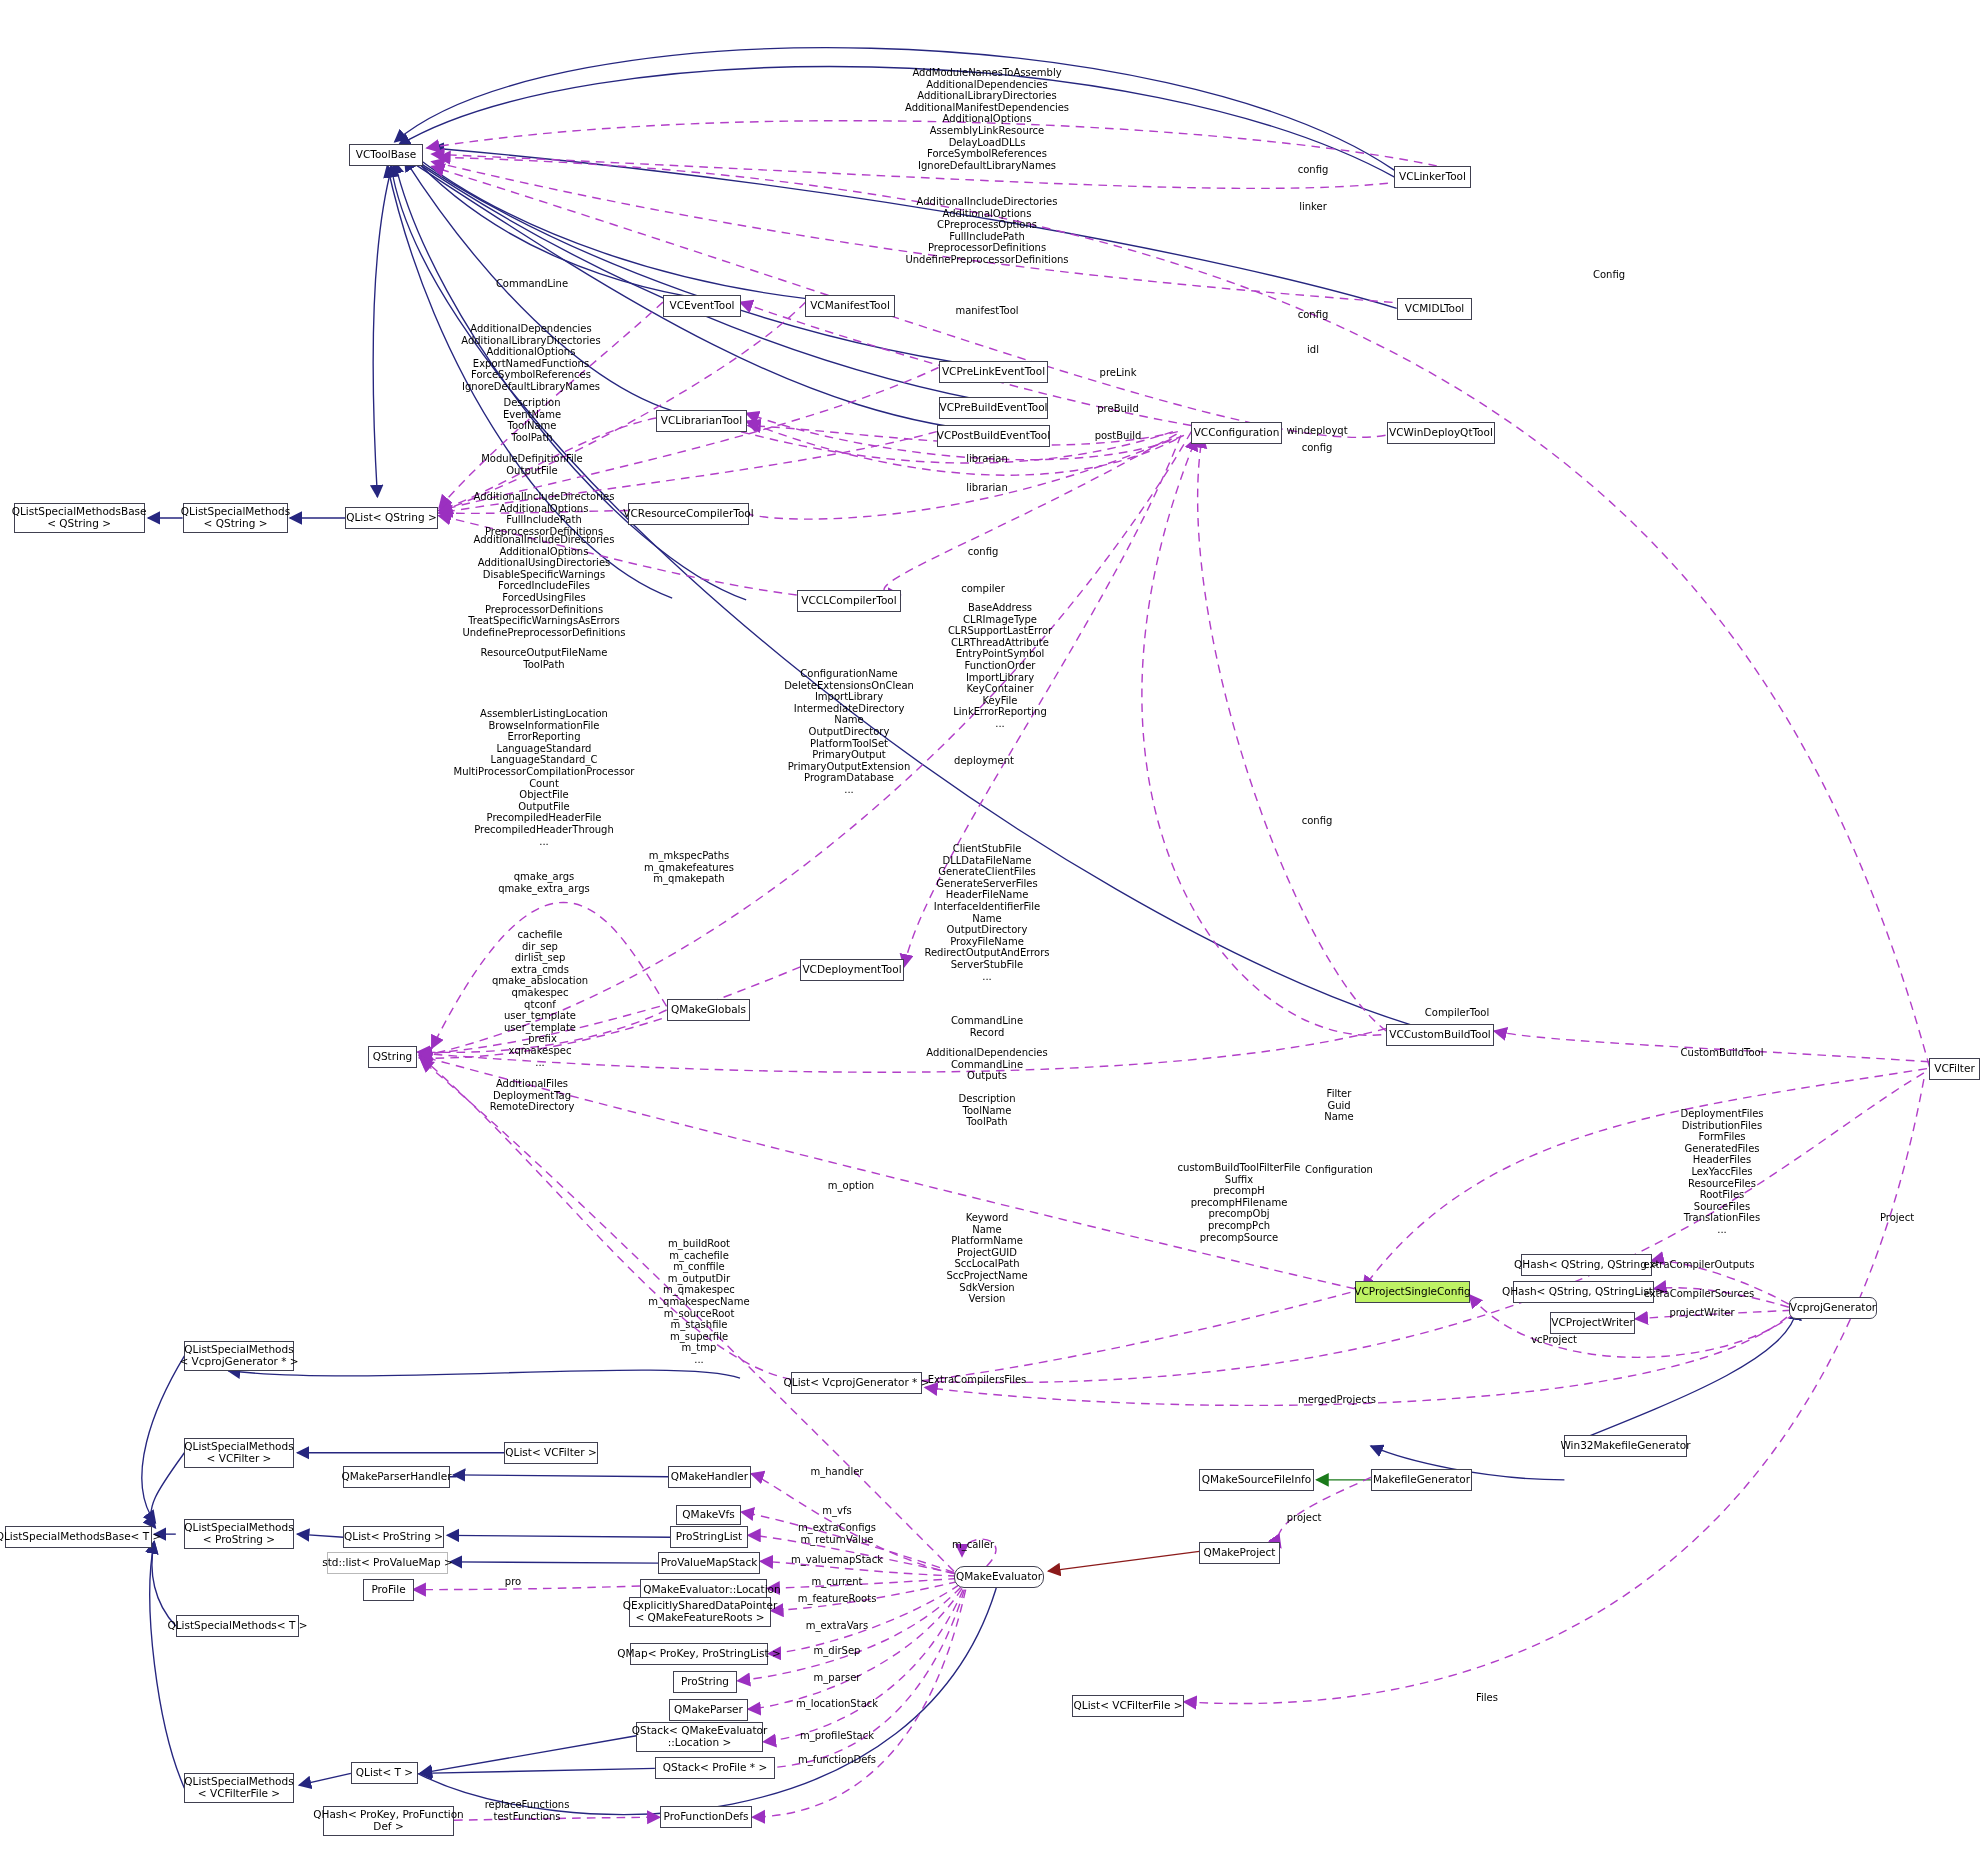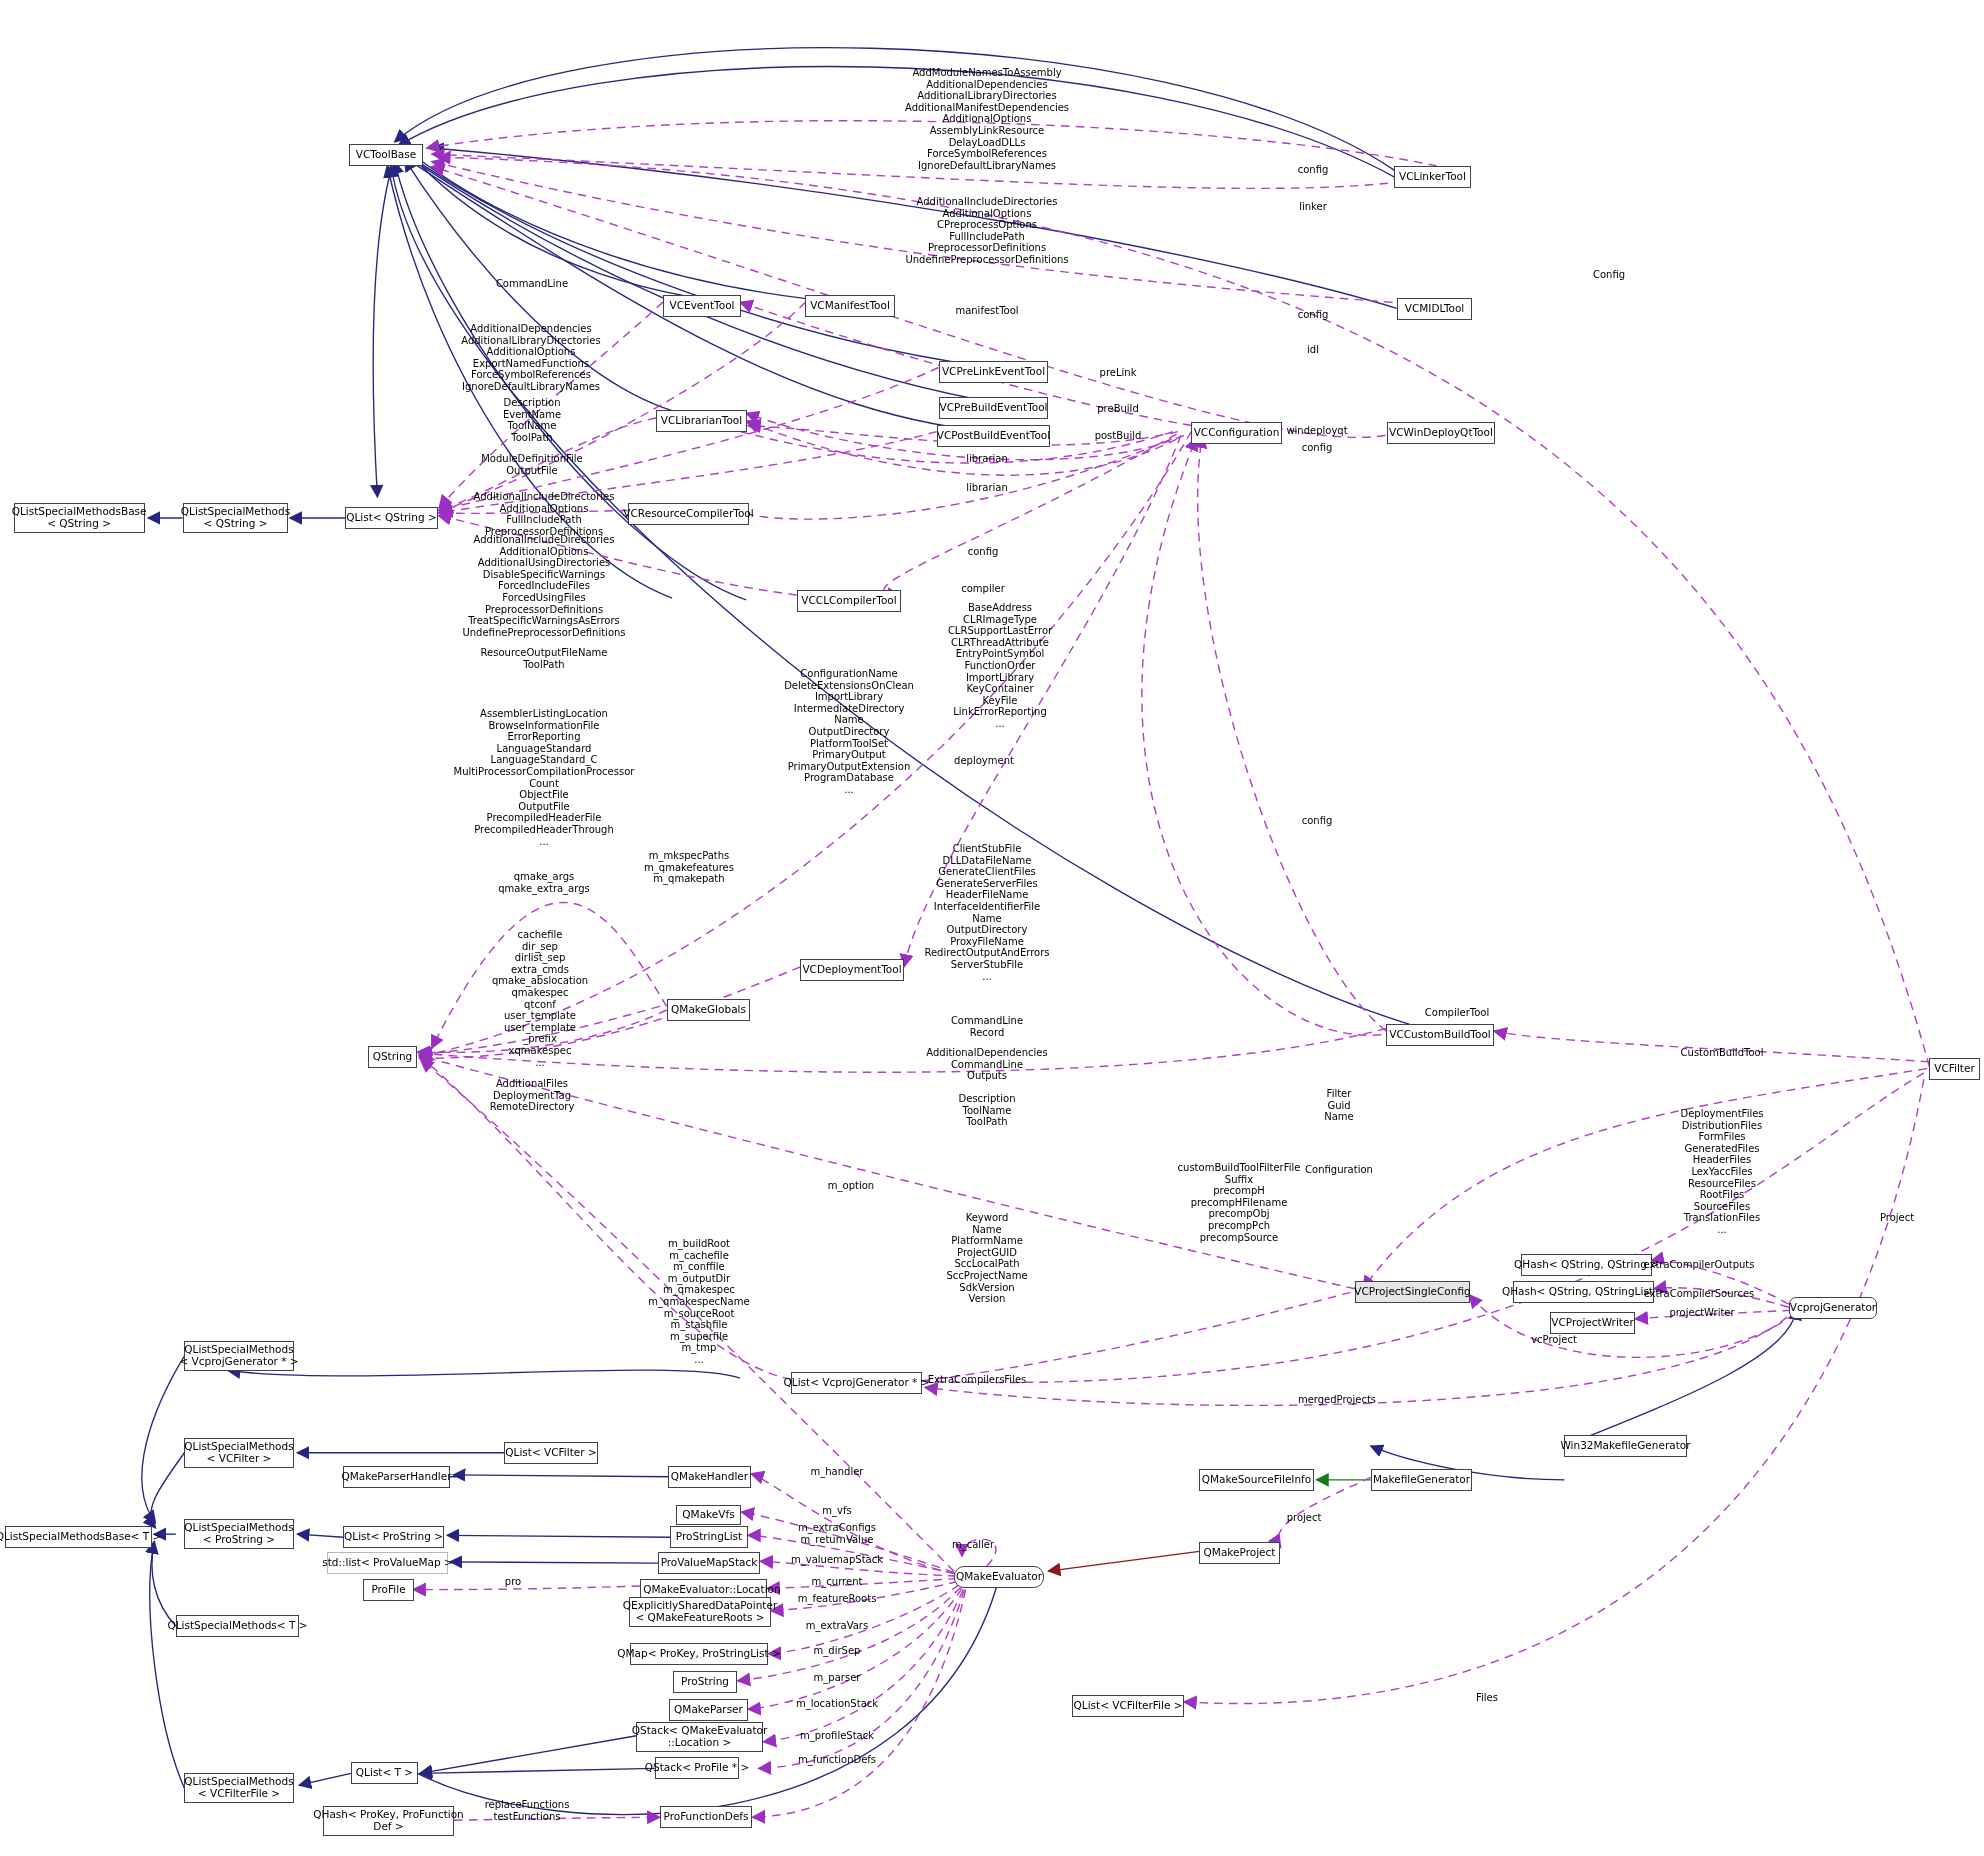--- a/index.html
+++ b/index.html
@@ -3,21 +3,21 @@
 <meta charset="utf-8">
 <style>
   html,body{margin:0;padding:0;background:#ffffff;}
   #canvas{position:relative;width:1985px;height:1856px;background:#fff;
     font-family:"DejaVu Sans","Liberation Sans",sans-serif;overflow:hidden;}
   svg.edges{position:absolute;left:0;top:0;width:1985px;height:1856px;}
   .node{position:absolute;box-sizing:border-box;border:1.2px solid #404050;
     background:#ffffff;color:#000;display:flex;align-items:center;
     justify-content:center;text-align:center;line-height:1.12;
     font-size:10.5px;white-space:pre;padding:1.2px 3.1px;}
-  .node.gray{background:#e5e5e5;}
+  .node.gray{background:#bef264;}
   .node.light{border:0.6px solid #b9b9b9;}
   .lbl{position:absolute;font-size:10px;color:#000;text-align:center;
     line-height:1.16;white-space:pre;transform:translateX(-50%);}
 </style>
 </head>
 <body>
 
 <div id="canvas">
   <svg class="edges" viewBox="0 0 3219 3010">
     <defs>
@@ -198,21 +198,21 @@
     <div class="node" style="left: 629px; top: 1597px; width: 142px; height: 30px;">QExplicitlySharedDataPointer
 &lt; QMakeFeatureRoots &gt;</div>
     <div class="node" style="left: 176px; top: 1615px; width: 123px; height: 22px;">QListSpecialMethods&lt; T &gt;</div>
     <div class="node" style="left: 630px; top: 1643px; width: 138px; height: 22px;">QMap&lt; ProKey, ProStringList &gt;</div>
     <div class="node" style="left: 673px; top: 1671px; width: 64px; height: 22px;">ProString</div>
     <div class="node" style="left: 1072px; top: 1695px; width: 112px; height: 22px;">QList&lt; VCFilterFile &gt;</div>
     <div class="node" style="left: 669px; top: 1699px; width: 79px; height: 22px;">QMakeParser</div>
     <div class="node" style="left: 636px; top: 1722px; width: 127px; height: 30px;">QStack&lt; QMakeEvaluator
 ::Location &gt;</div>
     <div class="node" style="left: 351px; top: 1762px; width: 67px; height: 22px;">QList&lt; T &gt;</div>
-    <div class="node" style="left: 655px; top: 1757px; width: 84px; height: 22px;">QStack&lt; ProFile * &gt;</div>
+    <div class="node" style="left: 655px; top: 1757px; width: 120px; height: 22px;">QStack&lt; ProFile * &gt;</div>
     <div class="node" style="left: 184px; top: 1773px; width: 110px; height: 30px;">QListSpecialMethods
 &lt; VCFilterFile &gt;</div>
     <div class="node" style="left: 323px; top: 1806px; width: 131px; height: 30px;">QHash&lt; ProKey, ProFunction
 Def &gt;</div>
     <div class="node" style="left: 660px; top: 1806px; width: 92px; height: 22px;">ProFunctionDefs</div>
     <div class="lbl" style="left: 987px; top: 67px;">AddModuleNamesToAssembly
 AdditionalDependencies
 AdditionalLibraryDirectories
 AdditionalManifestDependencies
 AdditionalOptions

